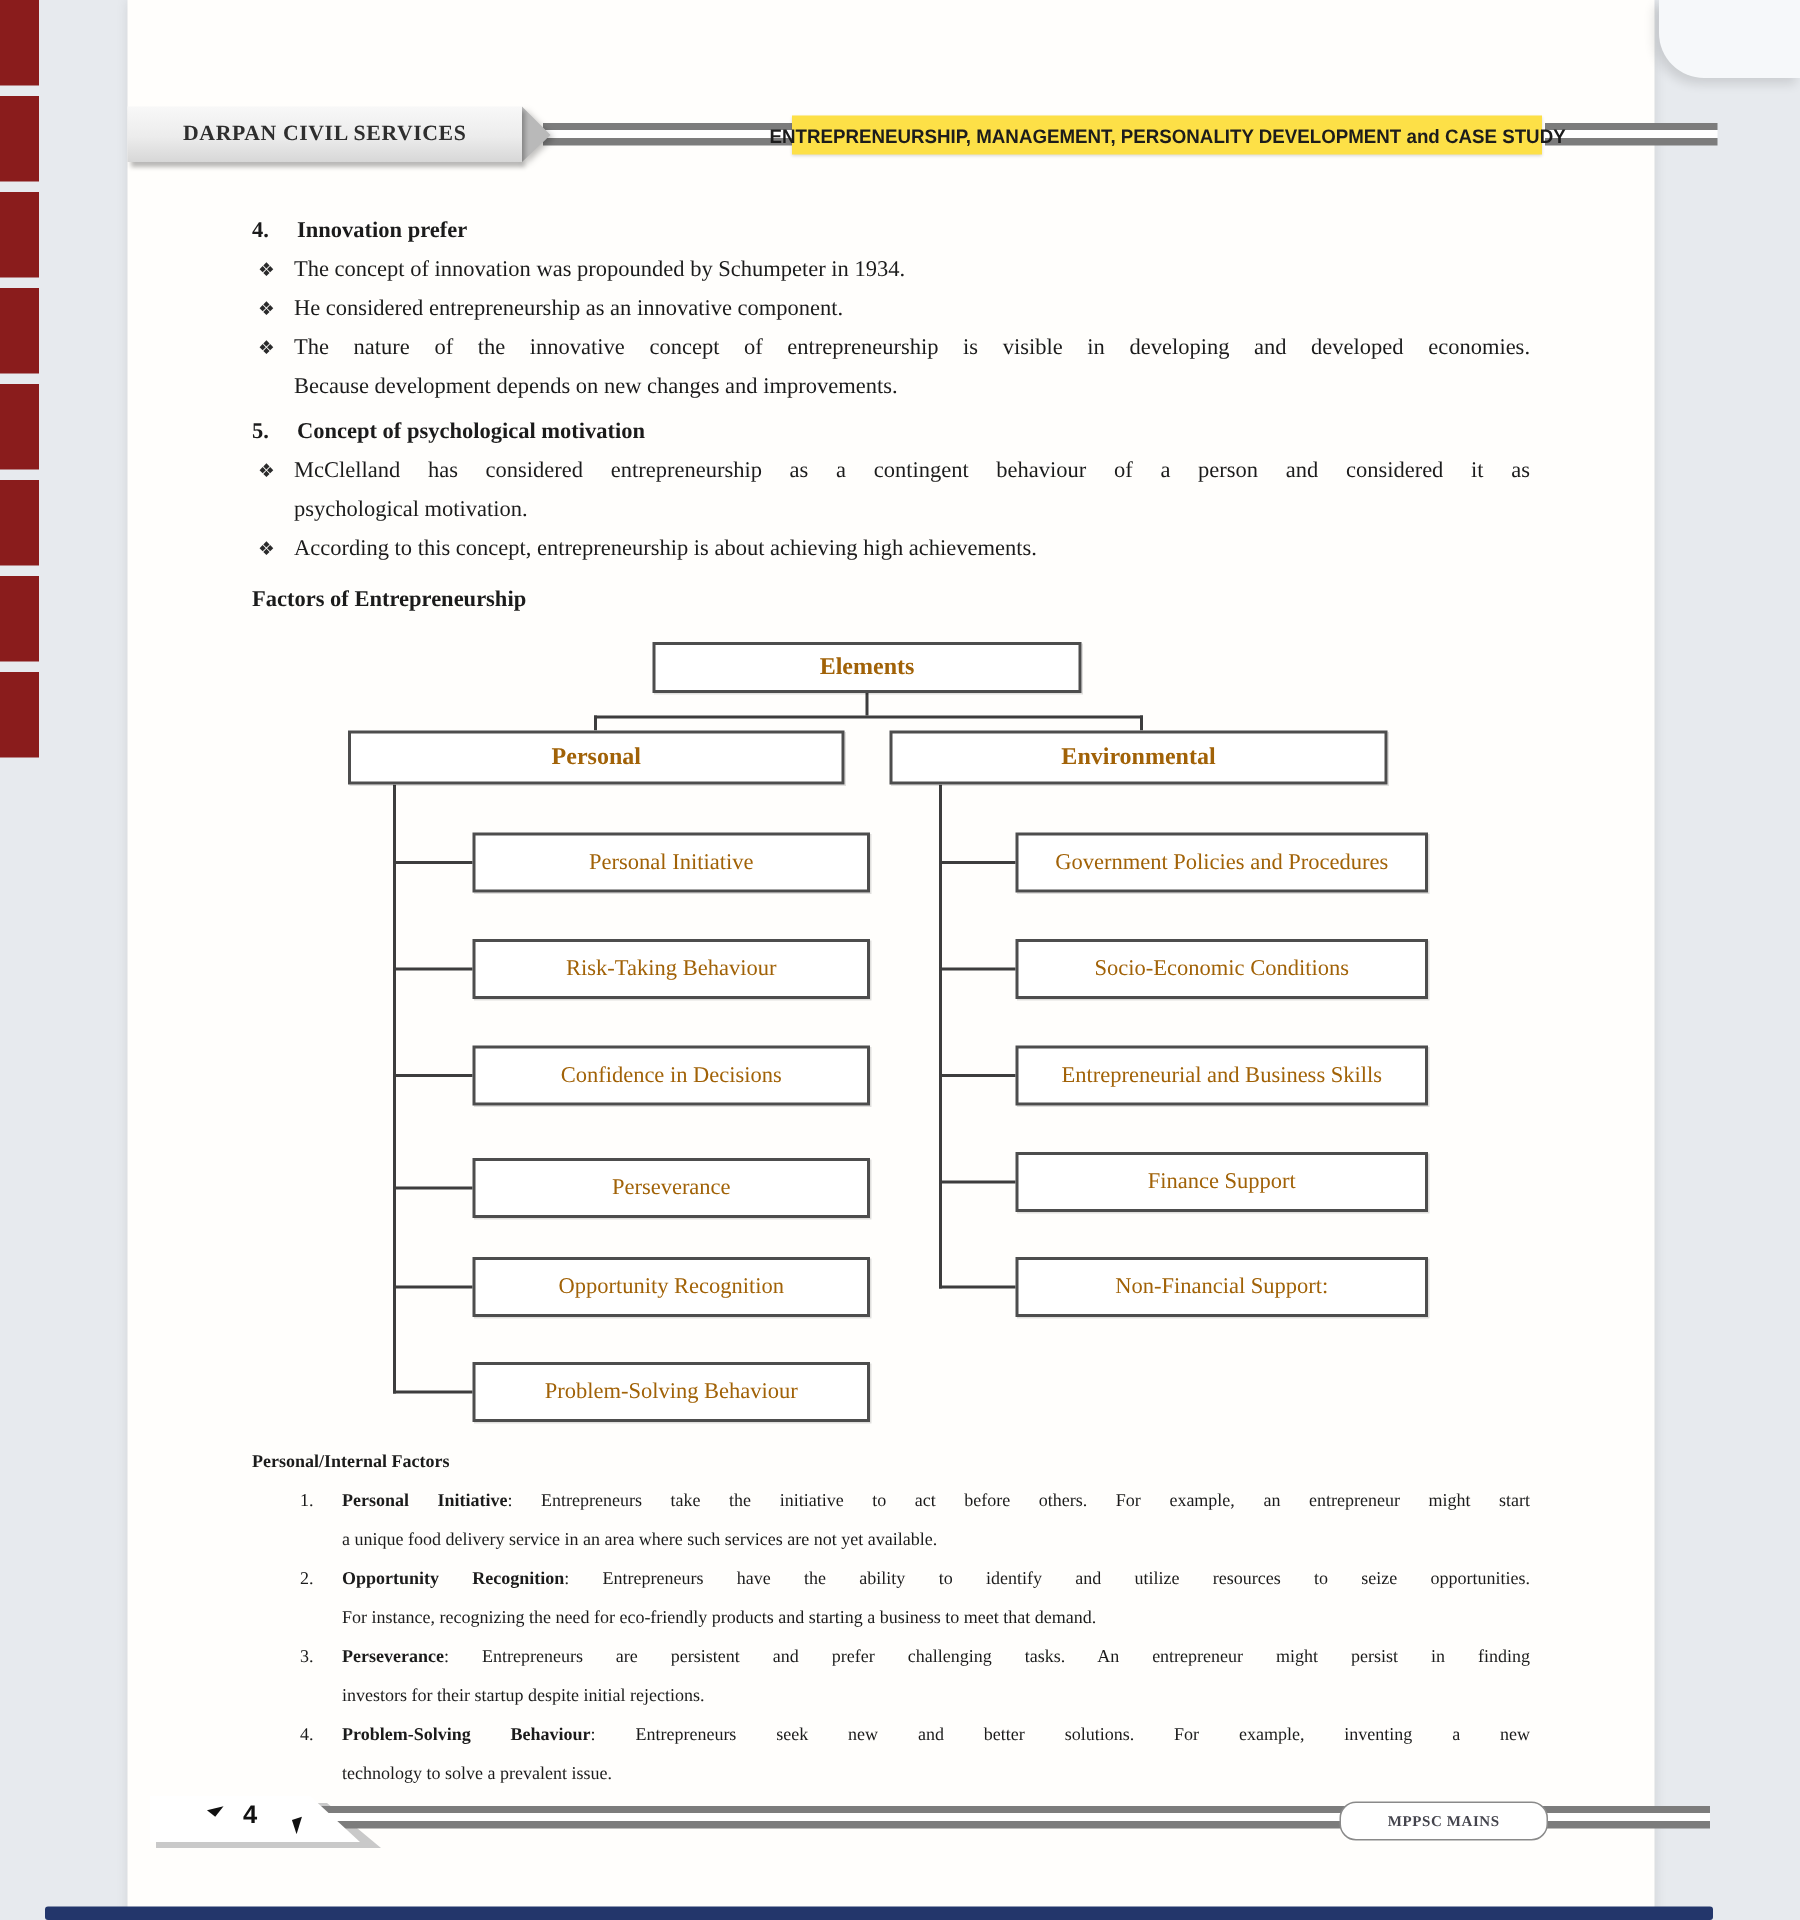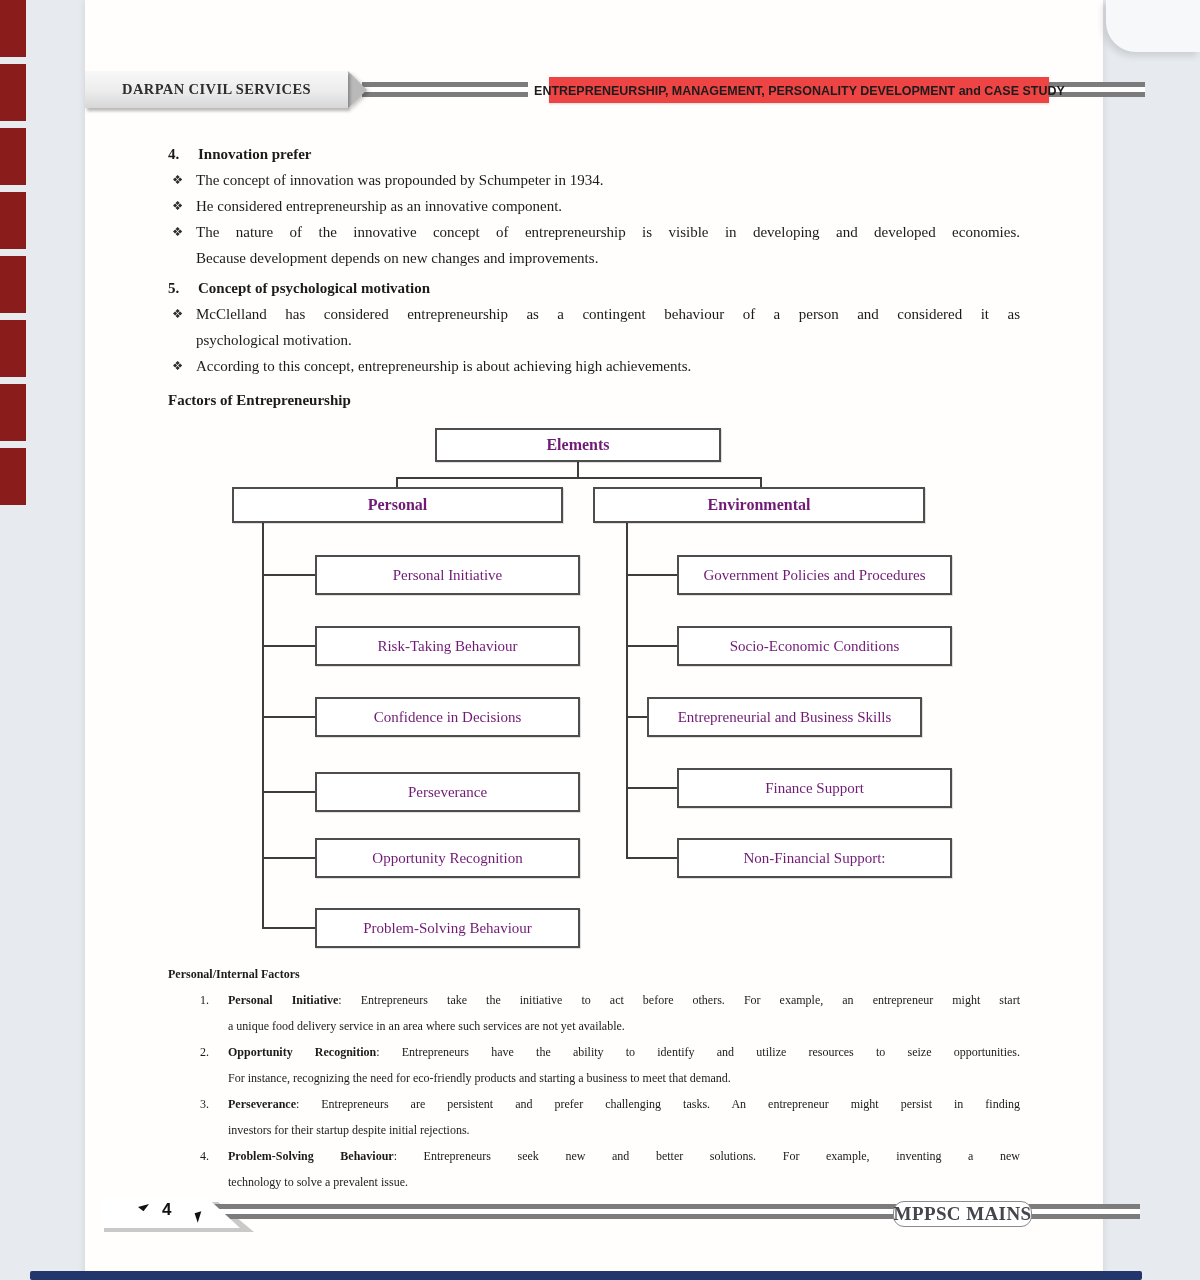--- a/index.html
+++ b/index.html
@@ -15,61 +15,61 @@
   
   .brand-banner{position:absolute;left:85px;top:71px;width:263px;height:37px;
         background:linear-gradient(180deg,#f8f8f8 0%,#ececec 55%,#d7d7d7 100%);
         box-shadow:2px 3px 3px rgba(0,0,0,.28);display:flex;align-items:center;justify-content:center;}
   .banner-tip{position:absolute;left:348px;top:71px;width:0;height:0;
         border-top:19px solid transparent;border-bottom:18px solid transparent;border-left:19px solid #b9b9b9;
         filter:drop-shadow(2px 2px 2px rgba(0,0,0,.25));}
   .brand-text{font-weight:bold;font-size:14.5px;letter-spacing:.4px;color:#2e2e2e;white-space:nowrap;}
   .bar{position:absolute;height:15px;
        background:linear-gradient(180deg,#7c7c7c 0,#7c7c7c 5px,#ffffff 5px,#ffffff 10px,#7c7c7c 10px,#7c7c7c 15px);}
-  .title-box{position:absolute;left:528px;top:77px;width:500px;height:26px;background:#ef4444;
-       display:flex;align-items:center;justify-content:center;box-shadow:0 1px 2px rgba(0,0,0,.15);margin-left:21px;}
+  .title-box{position:absolute;left:528px;top:77px;width:500px;height:26px;background:#fde047;
+       display:flex;align-items:center;justify-content:center;box-shadow:0 1px 2px rgba(0,0,0,.15);}
   .title-text{font-family:"Liberation Sans",sans-serif;font-weight:bold;font-size:13px;color:#1c1c1c;
        transform:scaleX(.96);white-space:nowrap;}
 
   
   .content{position:absolute;left:168px;top:141px;width:852px;font-size:15px;line-height:26px;}
   .lower{position:absolute;left:168px;top:961px;width:852px;font-size:12px;line-height:26px;}
   .sec-head{display:flex;font-weight:bold;}
   .sec-num{width:30px;flex:0 0 30px;}
   .mt4{margin-top:4px;} .mt5{margin-top:8px;}
   .bullet{display:flex;}
   .bullet-glyph{width:28px;flex:0 0 28px;padding-left:4px;box-sizing:border-box;
        font-family:"DejaVu Sans",sans-serif;font-size:12.5px;color:#2b2b2b;}
   .bullet-text{flex:1;min-width:0;}
   .stretch{text-align:justify;text-align-last:justify;}
   .item{display:flex;padding-left:32px;}
   .item-num{width:28px;flex:0 0 28px;}
   .item-body{flex:1;min-width:0;}
 
   
   .dbox{position:absolute;box-sizing:border-box;border:2px solid #4d4d4d;background:#fff;
-        display:flex;align-items:center;justify-content:center;font-size:15px;color:#701a75;
+        display:flex;align-items:center;justify-content:center;font-size:15px;color:#a16207;
         box-shadow:1px 1px 0 rgba(0,0,0,.12);}
   .dbox.parent{font-weight:bold;font-size:16px;}
   .ln{position:absolute;background:#3d3d3d;}
 
   
   .page-badge{position:absolute;left:100px;top:1197px;width:140px;height:31px;background:#fff;
         clip-path:polygon(0 0,76% 0,100% 100%,0 100%);}
   .badge-shadow{position:absolute;left:104px;top:1202px;width:150px;height:30px;background:#c9c9c9;
         clip-path:polygon(0 0,76% 0,100% 100%,0 100%);}
   .badge-num{position:absolute;left:62px;top:3px;font-family:"Liberation Sans",sans-serif;
         font-weight:bold;font-size:17px;color:#111;}
   .pen-a{position:absolute;left:40px;top:4px;width:0;height:0;border-bottom:9px solid #111;
         border-left:7px solid transparent;transform:rotate(38deg);}
   .pen-b{position:absolute;left:96px;top:15px;width:0;height:0;border-top:10px solid #111;
         border-right:7px solid transparent;transform:rotate(-18deg);}
   .mains-box{position:absolute;left:893px;top:1201px;width:137px;height:24px;background:#fff;
         border:1.5px solid #8a8a8a;border-radius:11px;display:flex;align-items:center;justify-content:center;}
-  .mains-text{font-weight:bold;font-size:19px;color:#45454e;letter-spacing:.4px;white-space:nowrap;}
+  .mains-text{font-weight:bold;font-size:10px;color:#45454e;letter-spacing:.4px;white-space:nowrap;}
 </style>
 </head>
 <body>
 
 <div class="canvas">
 
   <div class="page"></div>
   <div class="corner-tab"></div>
 
   <div class="red-block" style="top:0"></div>
@@ -159,21 +159,21 @@
 
   <div class="dbox" style="left:315px;top:555px;width:265px;height:40px;">Personal Initiative</div>
   <div class="dbox" style="left:315px;top:626px;width:265px;height:40px;">Risk-Taking Behaviour</div>
   <div class="dbox" style="left:315px;top:697px;width:265px;height:40px;">Confidence in Decisions</div>
   <div class="dbox" style="left:315px;top:772px;width:265px;height:40px;">Perseverance</div>
   <div class="dbox" style="left:315px;top:838px;width:265px;height:40px;">Opportunity Recognition</div>
   <div class="dbox" style="left:315px;top:908px;width:265px;height:40px;">Problem-Solving Behaviour</div>
 
   <div class="dbox" style="left:677px;top:555px;width:275px;height:40px;">Government Policies and Procedures</div>
   <div class="dbox" style="left:677px;top:626px;width:275px;height:40px;">Socio-Economic Conditions</div>
-  <div class="dbox" style="left:647px;top:697px;width:275px;height:40px;">Entrepreneurial and Business Skills</div>
+  <div class="dbox" style="left:677px;top:697px;width:275px;height:40px;">Entrepreneurial and Business Skills</div>
   <div class="dbox" style="left:677px;top:768px;width:275px;height:40px;">Finance Support</div>
   <div class="dbox" style="left:677px;top:838px;width:275px;height:40px;">Non-Financial Support:</div>
 
   <div class="lower">
     <div class="sec-head">
       <span>Personal/Internal Factors</span>
     </div>
 
     <div class="item">
       <span class="item-num">1.</span>

